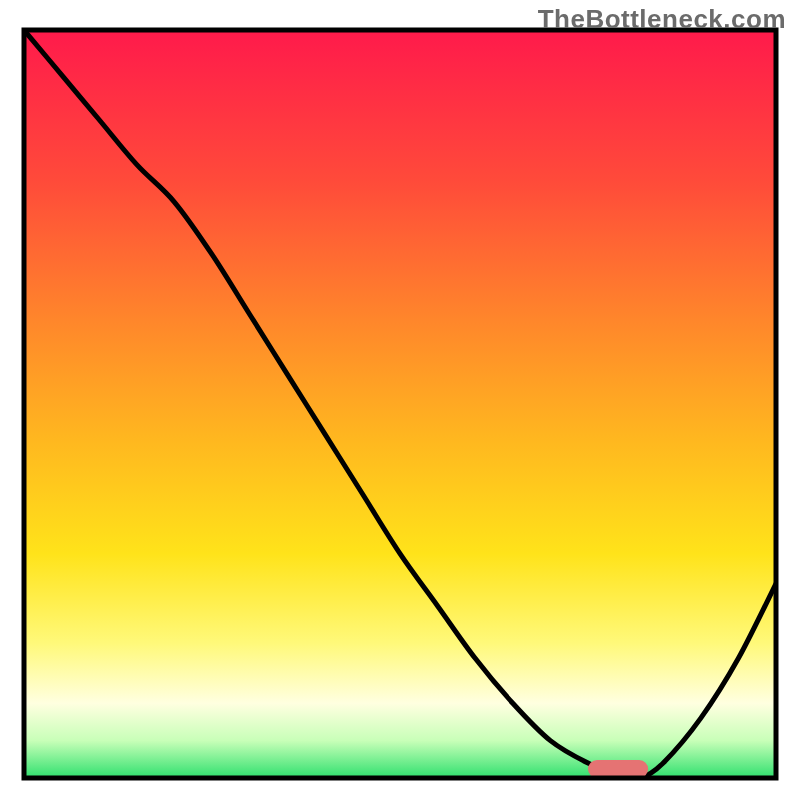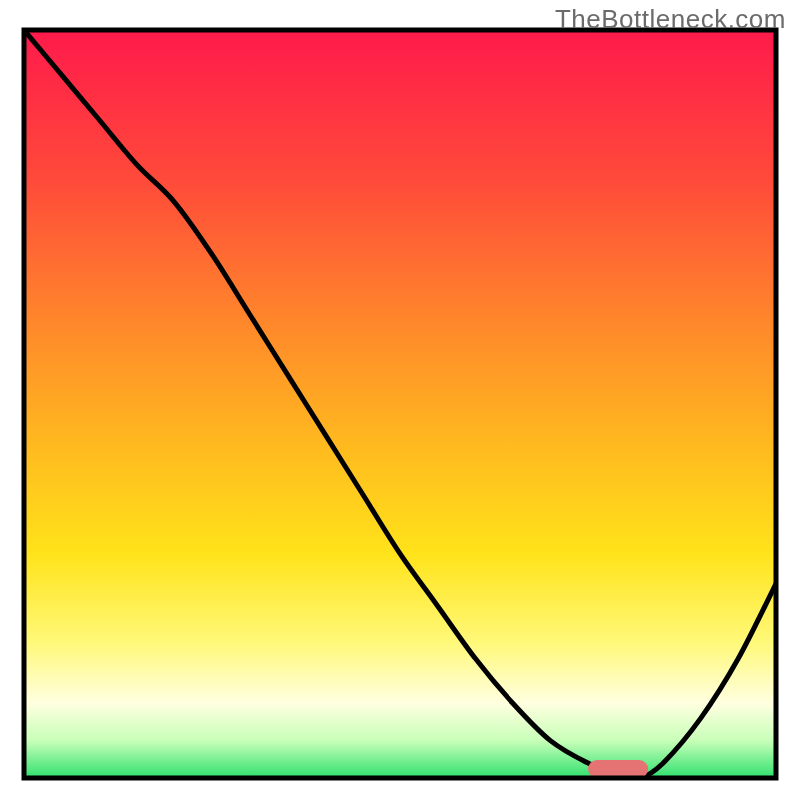--- a/index.html
+++ b/index.html
@@ -14,21 +14,21 @@
   .canvas {
     position: relative;
     width: 800px;
     height: 800px;
   }
   .attribution {
     position: absolute;
     top: 4px;
     right: 14px;
     font-size: 26px;
-    font-weight: 400;
+    font-weight: 700;
     color: #6b6b6b;
     letter-spacing: 0.5px;
   }
   svg.chart {
     position: absolute;
     left: 0;
     top: 0;
   }
 </style>
 </head>

